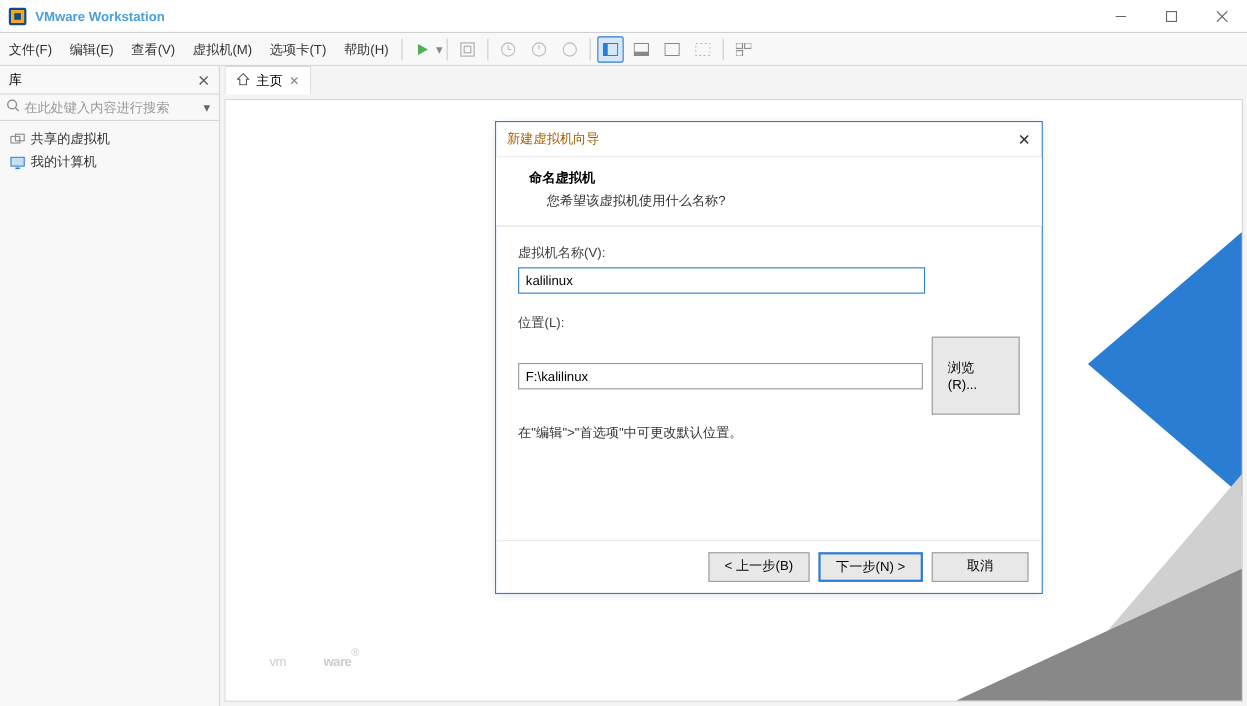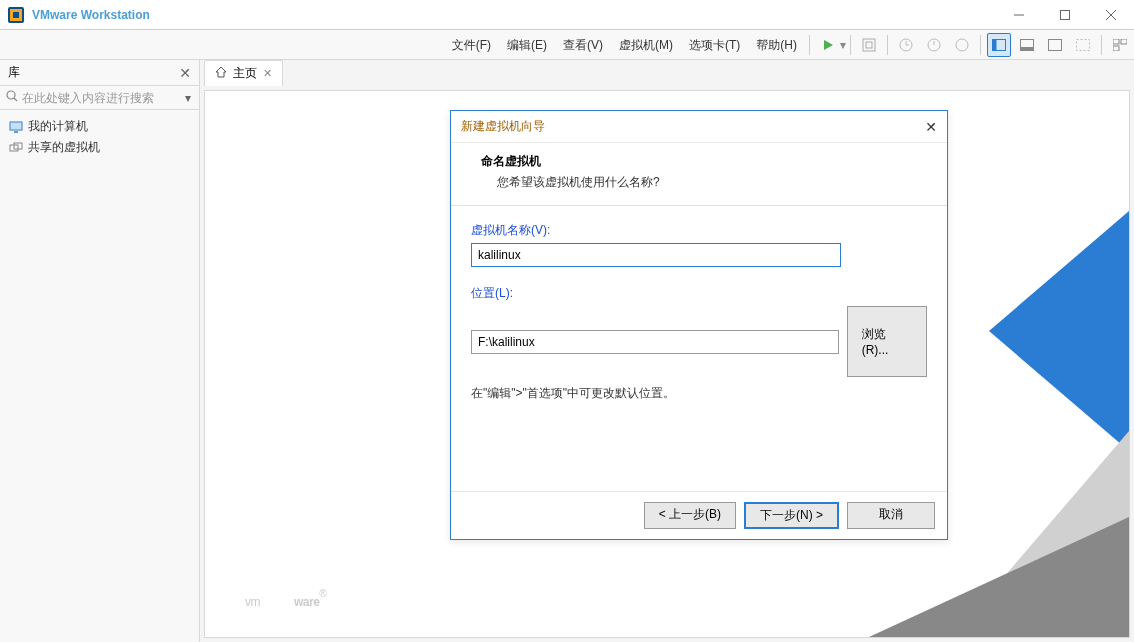--- a/index.html
+++ b/index.html
@@ -8,21 +8,21 @@
 
 .titlebar { height: 30px; background: #fff; border-bottom: 1px solid #d0d0d0; display: flex; align-items: center; padding: 0 8px; }
 .titlebar .app-icon { width: 16px; height: 16px; background: #f5a623; border: 2px solid #0a4d8c; border-radius: 2px; margin-right: 8px; display: flex; align-items: center; justify-content: center; }
 .titlebar .app-icon::before { content: ""; width: 6px; height: 6px; background: #0a4d8c; }
 .titlebar .title { color: #4a9fd8; font-weight: bold; }
 .win-controls { position: absolute; right: 0; top: 0; display: flex; }
 .win-controls div { width: 46px; height: 30px; display: flex; align-items: center; justify-content: center; color: #666; }
 .win-controls svg { width: 10px; height: 10px; }
 
 
-.menubar { height: 30px; display: flex; align-items: center; border-bottom: 1px solid #d8d8d8; background: #f8f8f8; justify-content: flex-end; }
+.menubar { height: 30px; display: flex; align-items: center; border-bottom: 1px solid #d8d8d8; background: #f8f8f8; }
 .menubar .menu-item { padding: 0 8px; color: #333; line-height: 30px; cursor: default; }
 .menubar .sep { width: 1px; height: 20px; background: #ccc; margin: 0 4px; }
 .toolbar-btn { width: 24px; height: 24px; display: flex; align-items: center; justify-content: center; margin: 0 2px; color: #888; }
 .toolbar-btn.play svg { color: #4caf50; }
 .toolbar-btn.active { border: 1px solid #2b7cd3; background: #d6e8f7; border-radius: 2px; }
 
 
 .body-area { display: flex; height: calc(100% - 60px); }
 
 
@@ -56,21 +56,21 @@
 
 
 .dialog { position: absolute; left: 450px; top: 110px; width: 498px; height: 430px; background: #fff; border: 1px solid #2b7cd3; box-shadow: 0 2px 8px rgba(0,0,0,0.1); display: flex; flex-direction: column; z-index: 10; }
 .dialog-title { height: 32px; display: flex; align-items: center; padding: 0 10px; border-bottom: 1px solid #e8e8e8; }
 .dialog-title .txt { flex: 1; color: #a16207; }
 .dialog-title .x { color: #333; cursor: default; font-size: 14px; }
 .dialog-header { background: #fff; padding: 10px 20px 14px 30px; border-bottom: 1px solid #e0e0e0; }
 .dialog-header .h1 { font-weight: bold; color: #000; margin-bottom: 4px; }
 .dialog-header .h2 { color: #333; padding-left: 16px; }
 .dialog-body { flex: 1; padding: 16px 20px; }
-.form-label { color: #1d4ed8; margin-bottom: 4px; }
+.form-label { color: #404040; margin-bottom: 4px; }
 .form-input { width: 370px; padding: 4px 6px; border: 1px solid #2b7cd3; font-size: 12px; outline: none; }
 .form-input.plain { border: 1px solid #999; }
 .loc-row { display: flex; gap: 8px; align-items: center; }
 .browse-btn { padding: 19px 14px; background: #e8e8e8; border: 1px solid #999; cursor: default; }
 .hint { color: #333; margin-top: 8px; }
 .spacer-v { height: 18px; }
 .dialog-footer { padding: 10px 12px; display: flex; justify-content: flex-end; gap: 8px; border-top: 1px solid #e8e8e8; }
 .dlg-btn { padding: 3px 14px; background: #e8e8e8; border: 1px solid #999; cursor: default; min-width: 88px; text-align: center; }
 .dlg-btn.primary { border: 2px solid #2b7cd3; background: #e8e8e8; }
 
@@ -191,35 +191,35 @@
             <line x1="8" y1="8" x2="11" y2="11" stroke="#888" stroke-width="1.2"></line>
           </svg>
       </span>
       <input type="text" placeholder="在此处键入内容进行搜索" style="">
       <span class="drop">▾</span>
     </div>
     <div class="tree">
       <div class="tree-item">
         <span class="icon">
             <svg width="14" height="12" viewBox="0 0 14 12">
+              <rect x="1" y="3" width="8" height="6" fill="none" stroke="#888"></rect>
+              <rect x="5" y="1" width="8" height="6" fill="none" stroke="#888"></rect>
+            </svg>
+          </span>
+        <span>共享的虚拟机</span>
+      </div>
+      <div class="tree-item">
+        <span class="icon">
+            <svg width="14" height="12" viewBox="0 0 14 12">
               <rect x="1" y="1" width="12" height="8" fill="none" stroke="#2b7cd3"></rect>
               <rect x="1" y="1" width="12" height="8" fill="#5ba3e0" opacity="0.3"></rect>
               <line x1="5" y1="11" x2="9" y2="11" stroke="#2b7cd3" stroke-width="1.5"></line>
             </svg>
           </span>
         <span>我的计算机</span>
-      </div>
-      <div class="tree-item">
-        <span class="icon">
-            <svg width="14" height="12" viewBox="0 0 14 12">
-              <rect x="1" y="3" width="8" height="6" fill="none" stroke="#888"></rect>
-              <rect x="5" y="1" width="8" height="6" fill="none" stroke="#888"></rect>
-            </svg>
-          </span>
-        <span>共享的虚拟机</span>
       </div>
     </div>
   </div>
 
   <div class="main">
     <div class="tab-row">
       <div class="tab">
         <span class="home-icon"><svg width="12" height="12" viewBox="0 0 12 12">
               <path d="M6 1 L11 6 L9 6 L9 11 L3 11 L3 6 L1 6 Z" fill="none" stroke="#555"></path>
             </svg></span>

